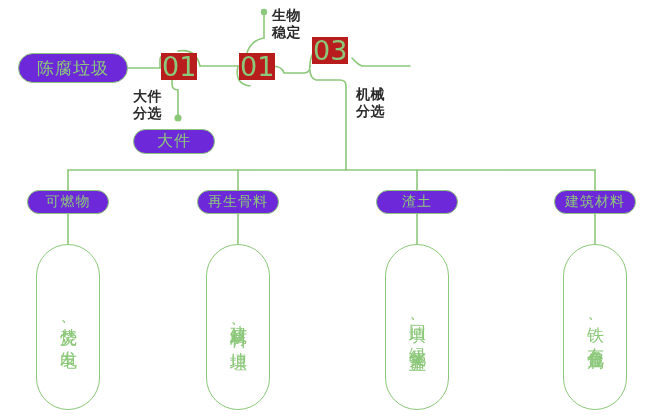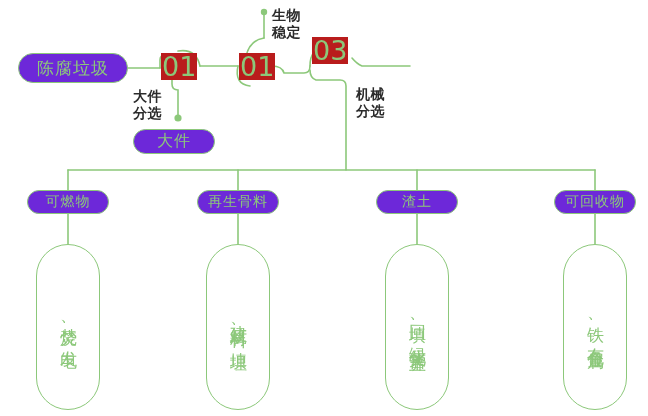--- a/index.html
+++ b/index.html
@@ -183,21 +183,21 @@
   <div class="pill cat" style="left:238px;">
     <span>再生骨料</span>
   </div>
   <div class="pill cat" style="left:68px;">
     <span>可燃物</span>
   </div>
   <div class="pill cat" style="left:417px;">
     <span>渣土</span>
   </div>
   <div class="pill cat" style="left:595px;">
-    <span>可回收物</span>
+    <span>建筑材料</span>
   </div>
 
   <div class="outbox" style="left:68px;">
     <div class="vtext">焚烧、发电</div>
   </div>
   <div class="outbox" style="left:238px;">
     <div class="vtext">建筑材料、填埋</div>
   </div>
   <div class="outbox" style="left:417px;">
     <div class="vtext">回填、绿化营养土</div>

